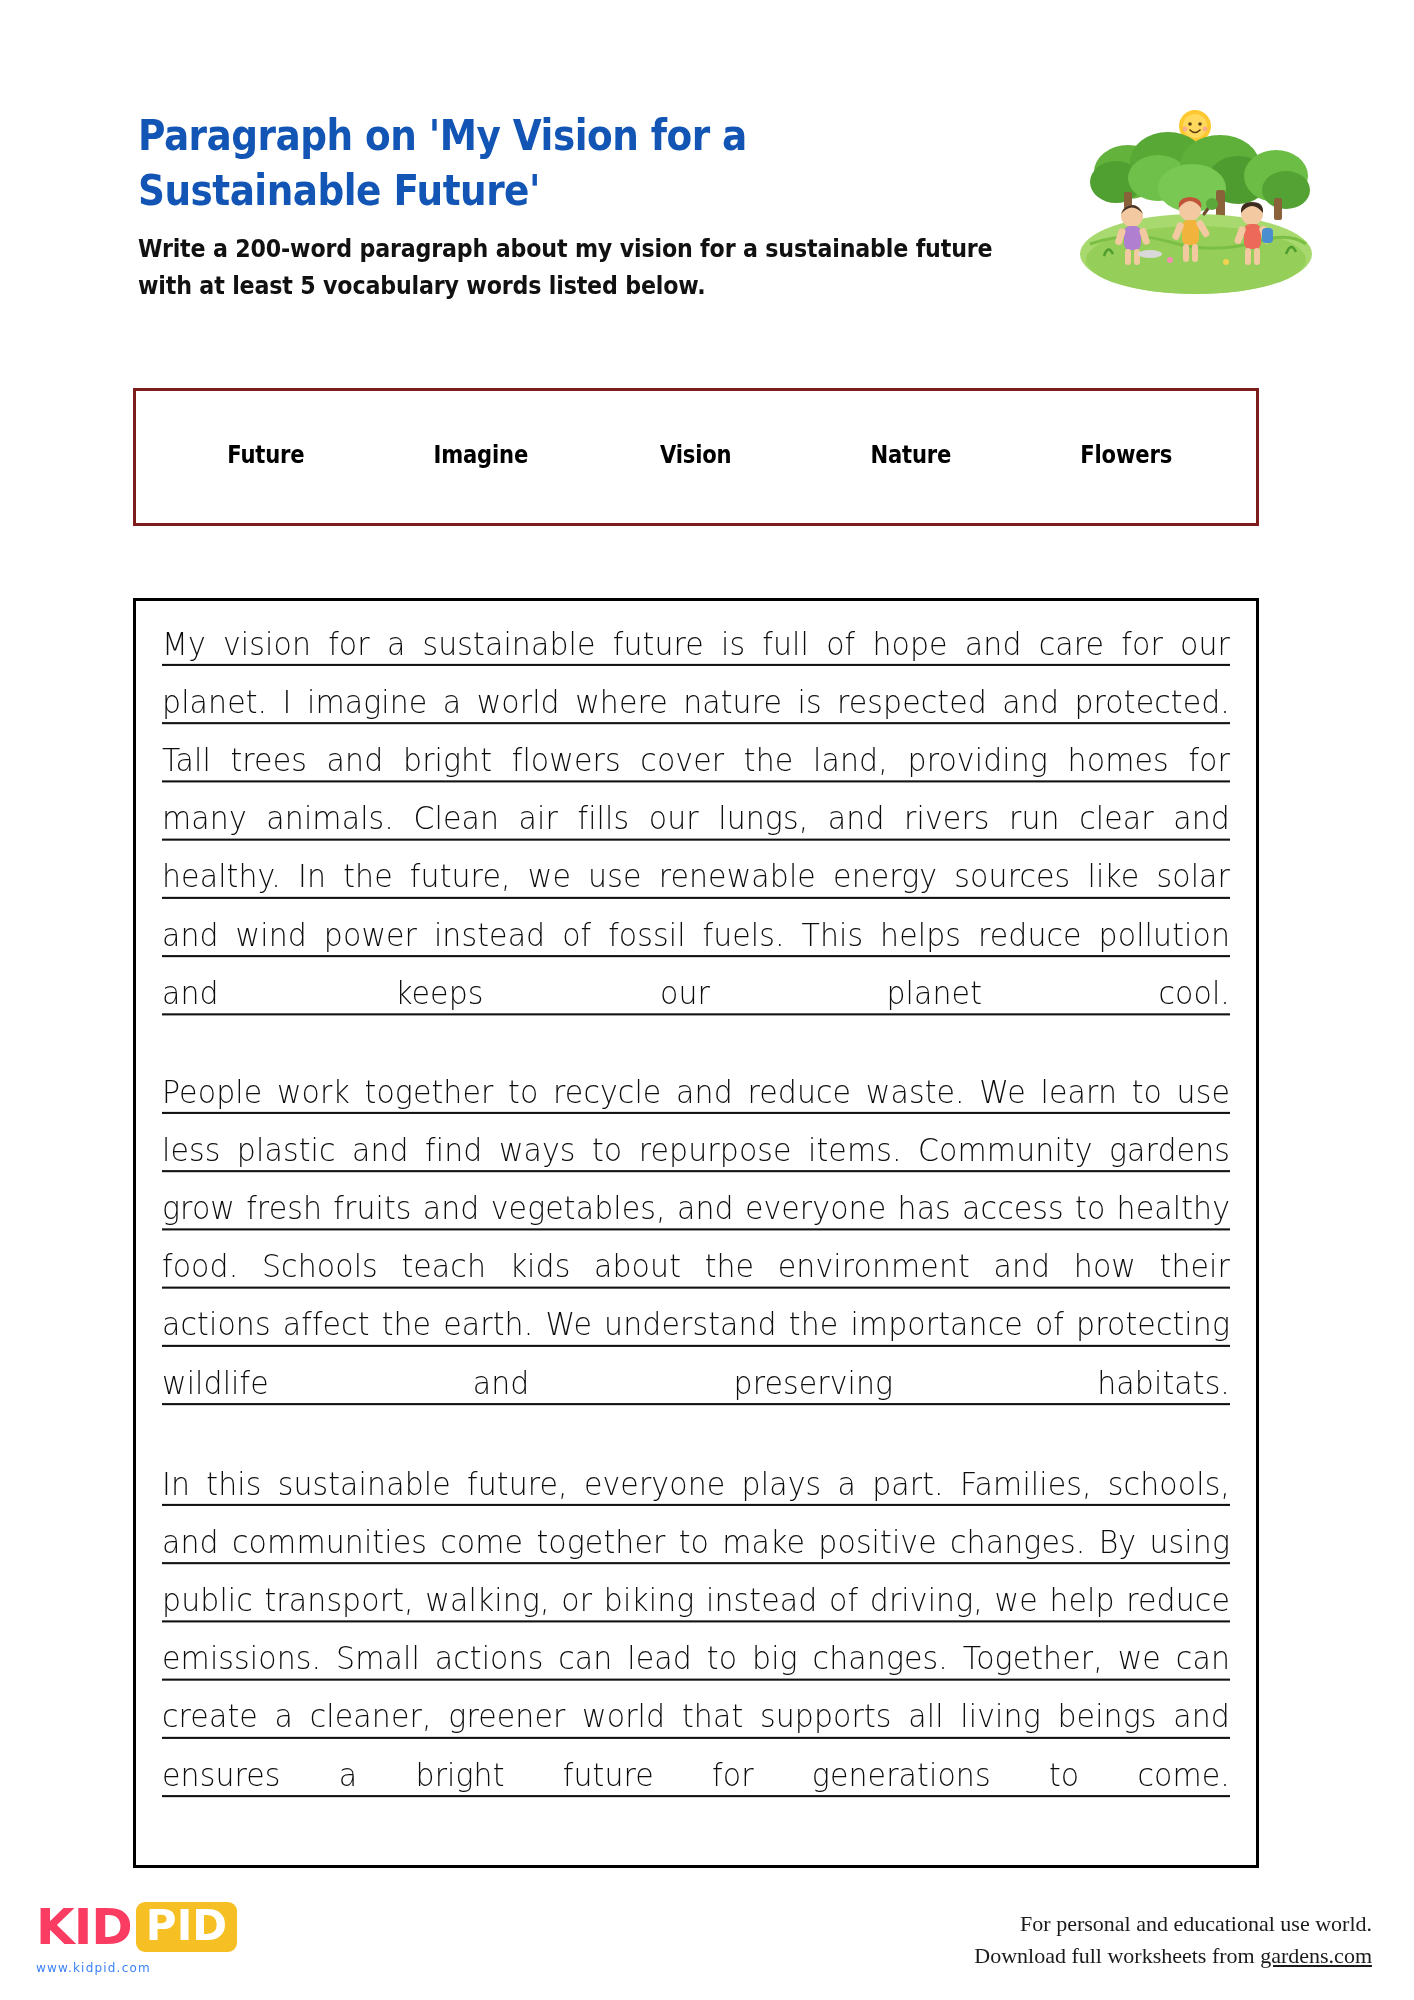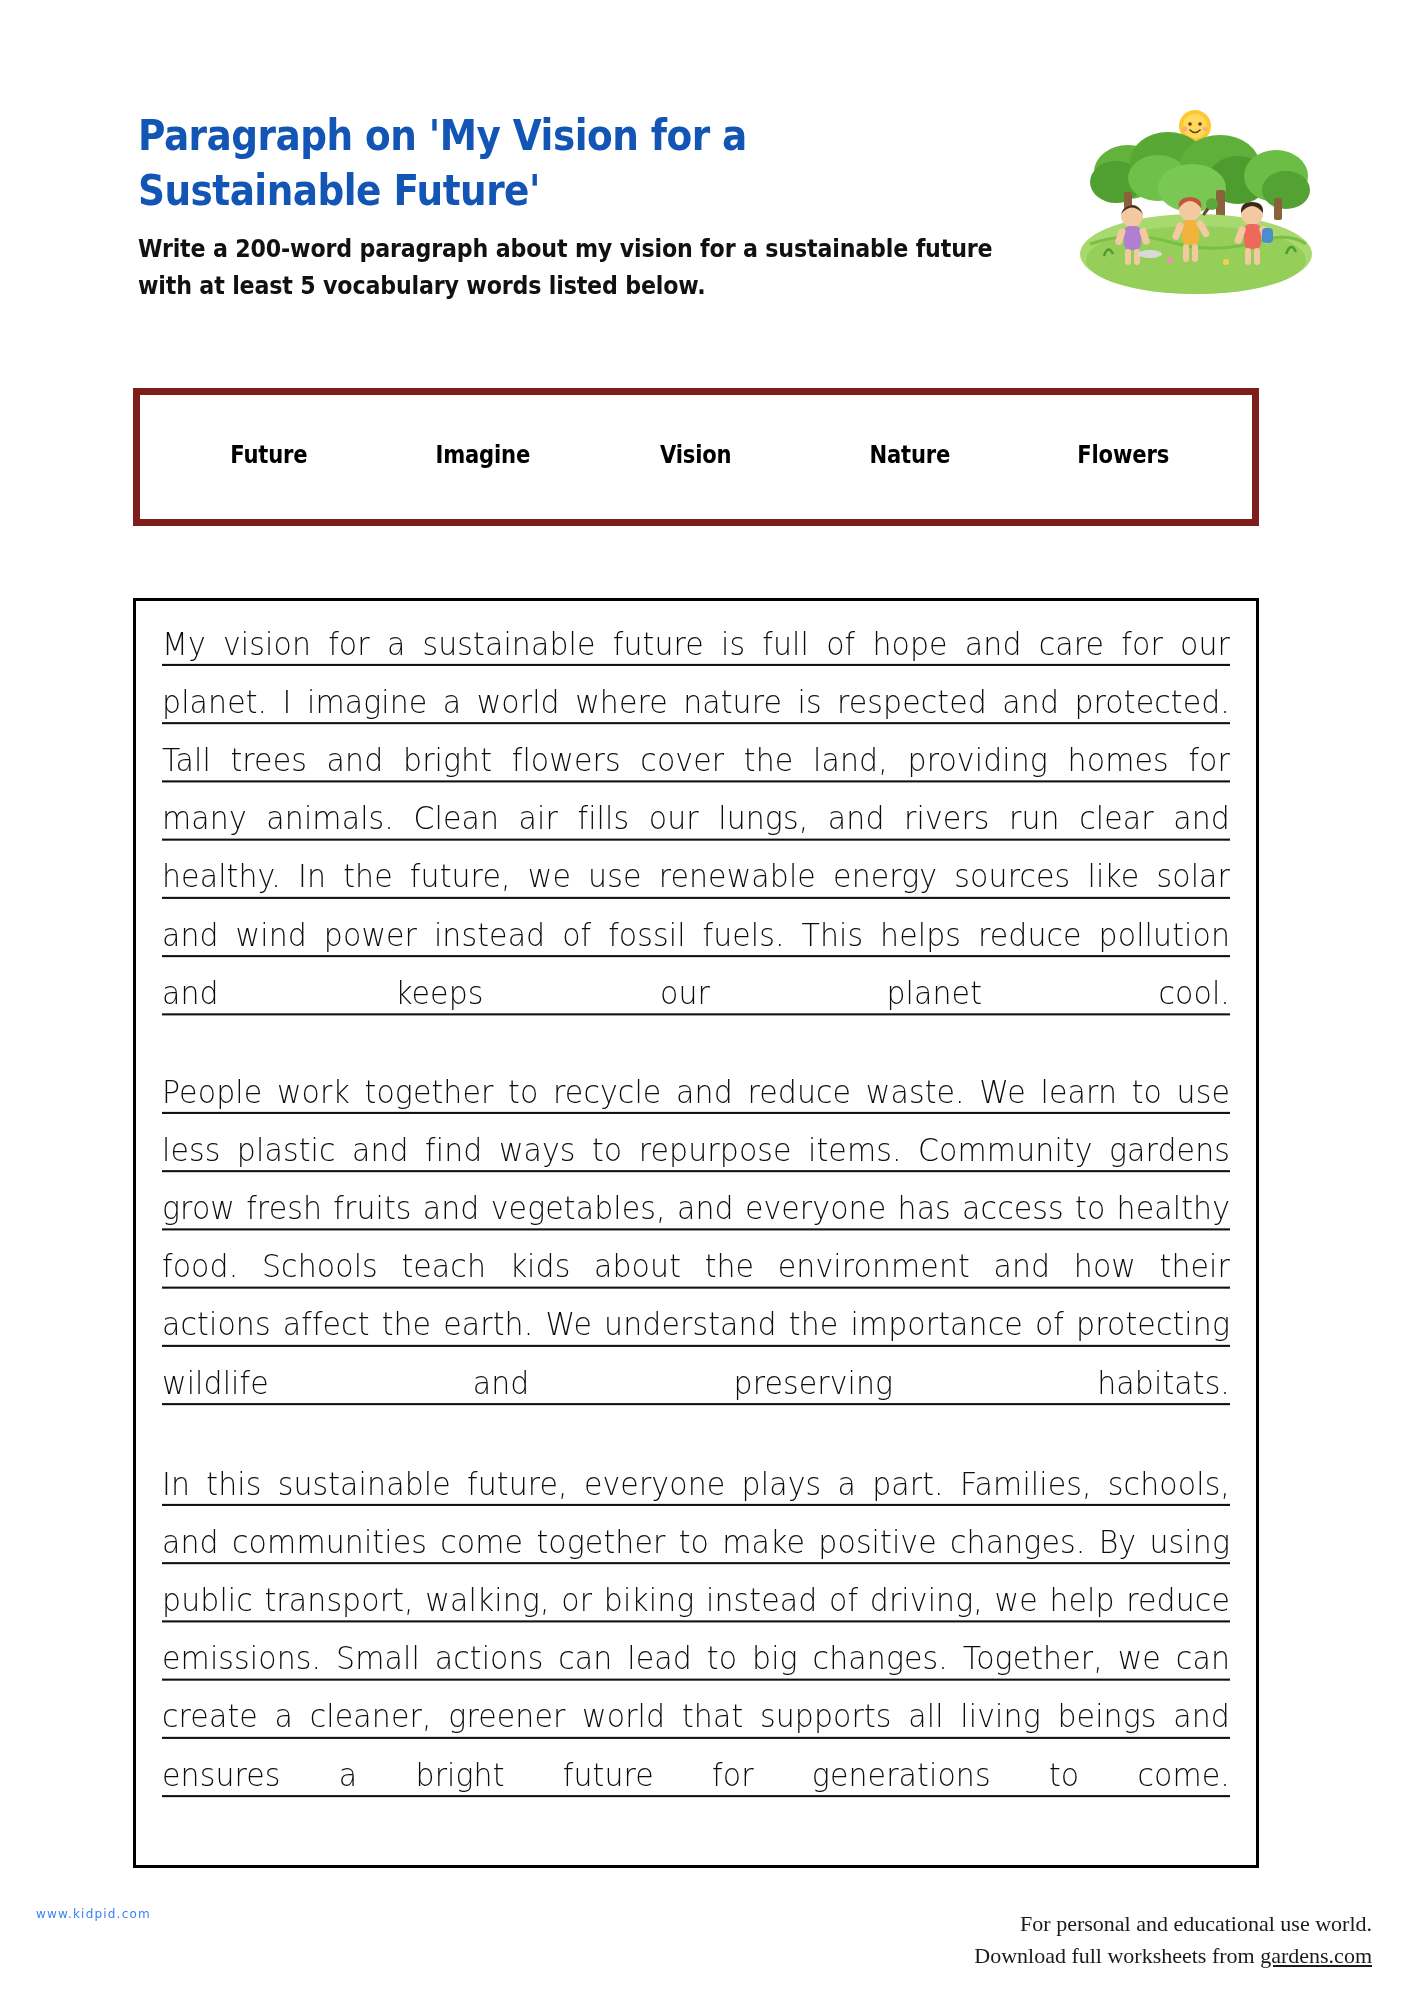--- a/index.html
+++ b/index.html
@@ -57,21 +57,21 @@
     height: 192px;
   }
 
   
   .vocab-box {
     position: absolute;
     left: 133px;
     top: 388px;
     width: 1126px;
     height: 138px;
-    border: 7px solid #7f1d1d;
+    border: 3px solid #7f1d1d;
     display: flex;
     flex-direction: column;
     justify-content: center;
     padding: 6px 22px 10px 22px;
   }
   .vocab-row {
     display: flex;
     width: 100%;
     margin: 9px 0;
   }
@@ -271,20 +271,26 @@
     </div>
   </div>
 
   <div class="answer-box">
     <p class="para">My vision for a sustainable future is full of hope and care for our planet. I imagine a world where nature is respected and protected. Tall trees and bright flowers cover the land, providing homes for many animals. Clean air fills our lungs, and rivers run clear and healthy. In the future, we use renewable energy sources like solar and wind power instead of fossil fuels. This helps reduce pollution and keeps our planet cool.</p>
     <p class="para">People work together to recycle and reduce waste. We learn to use less plastic and find ways to repurpose items. Community gardens grow fresh fruits and vegetables, and everyone has access to healthy food. Schools teach kids about the environment and how their actions affect the earth. We understand the importance of protecting wildlife and preserving habitats.</p>
     <p class="para">In this sustainable future, everyone plays a part. Families, schools, and communities come together to make positive changes. By using public transport, walking, or biking instead of driving, we help reduce emissions. Small actions can lead to big changes. Together, we can create a cleaner, greener world that supports all living beings and ensures a bright future for generations to come.</p>
   </div>
 
   <div class="footer-logo">
+    <div class="logo-mark">
+      <span class="logo-kid">KID</span>
+      <span class="logo-pid-box">
+        <span class="logo-pid">PID</span>
+      </span>
+    </div>
     <div class="logo-url">www.kidpid.com</div>
   </div>
 
   <div class="footer-note">
     <div>For personal and educational use world.</div>
     <div>
       <span>Download full worksheets from </span><span class="link">gardens.com</span>
     </div>
   </div>
 

